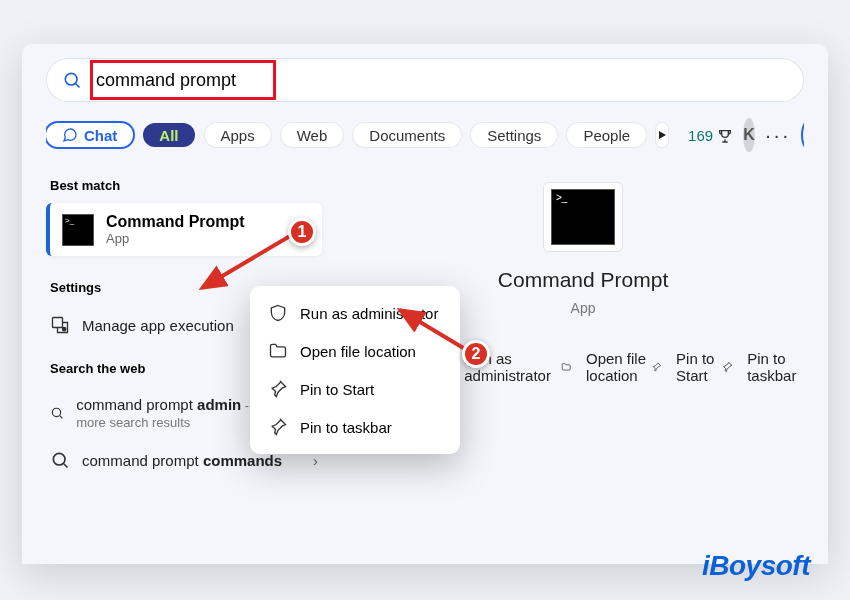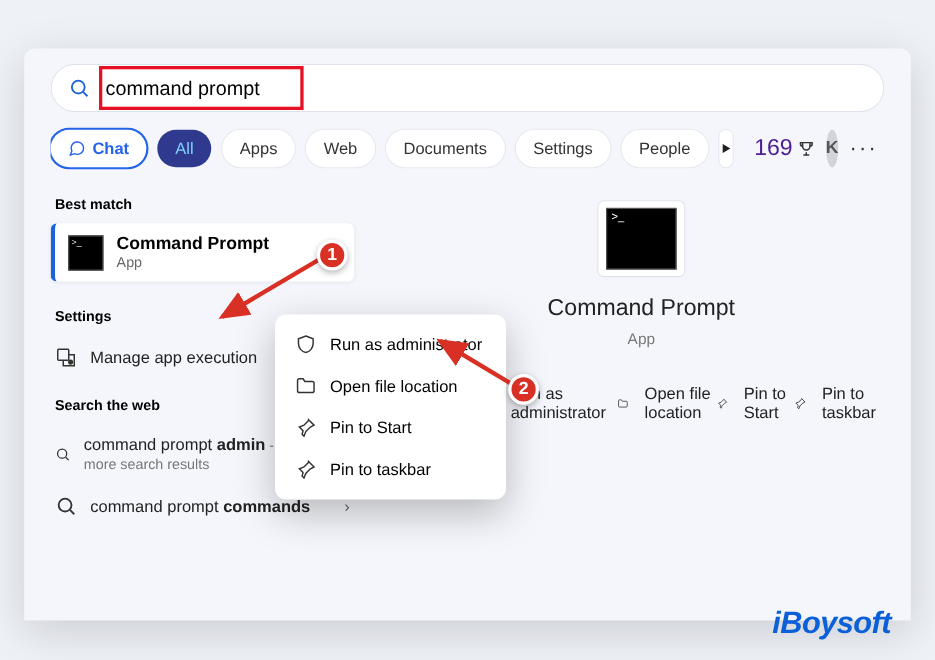--- a/index.html
+++ b/index.html
@@ -49,37 +49,37 @@
     display: flex;
     align-items: center;
     gap: 10px;
     margin-top: 14px;
     overflow: hidden;
   }
   .pill {
     display: flex;
     align-items: center;
     gap: 6px;
-    height: 34px;
+    height: 24px;
     padding: 0 16px;
     border-radius: 999px;
     background: #fff;
     font-size: 15px;
     color: #333;
     white-space: nowrap;
     cursor: pointer;
     box-shadow: 0 0 0 1px #e5e8ef;
   }
   .pill.chat { color: #2563eb; box-shadow: 0 0 0 2px #2563eb; font-weight:600;}
-  .pill.all { background: #2f3a8f; color: #7dd3fc; font-weight: 400; box-shadow:none;}
+  .pill.all { background: #2f3a8f; color: #bef264; font-weight: 700; box-shadow:none;}
   .play-btn { width:34px; padding:0; justify-content:center; }
   .avatar { width:34px; height:34px; border-radius:50%; background:#d1d5db; display:flex; align-items:center; justify-content:center; font-weight:600; color:#555; cursor:pointer;}
   .bing-circle { width:38px; height:38px; border-radius:50%; border:2px solid #2563eb; display:flex; align-items:center; justify-content:center; cursor:pointer;}
   .dots { font-size: 20px; letter-spacing: 2px; cursor:pointer; color:#333;}
-  .rewards { display:flex; align-items:center; gap:4px; font-size:21px; color:#4c1d95; cursor:pointer;}
+  .rewards { display:flex; align-items:flex-end; gap:4px; font-size:15px; color:#0f766e; cursor:pointer;}
 
   .content { display:flex; margin-top:18px; gap:0; }
   .left-col { width: 340px; }
   .right-col { flex:1; padding-left: 40px; padding-top:10px;}
 
   .section-label { font-size:13px; font-weight:600; color:#000000; padding:6px 4px 10px 4px; }
 
   .best-match-item {
     display:flex; align-items:center; gap:12px;
     background:#fff; border-radius:6px; padding:10px 12px;

